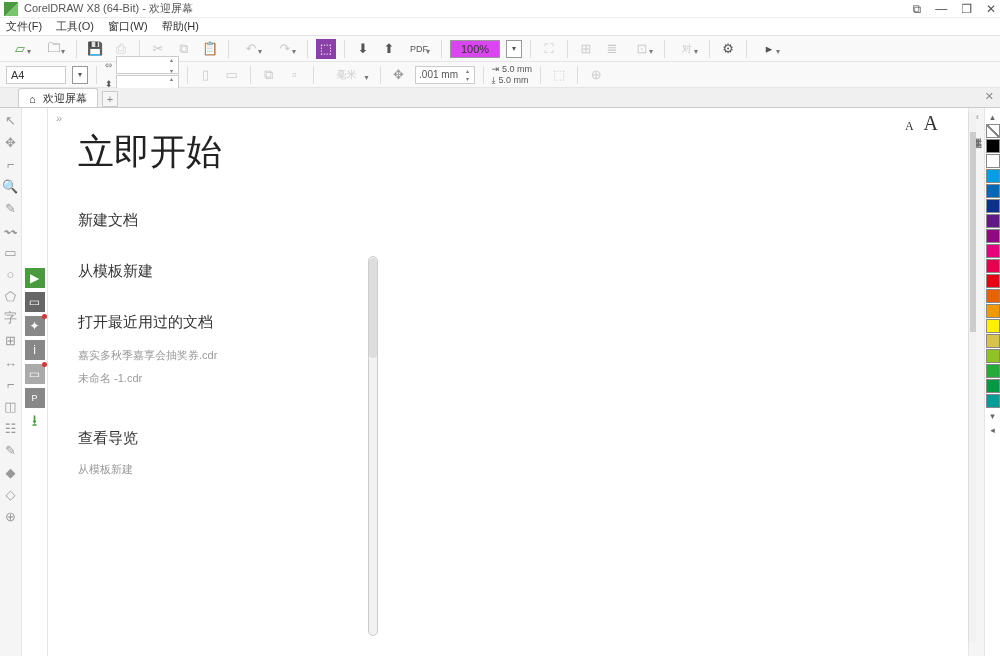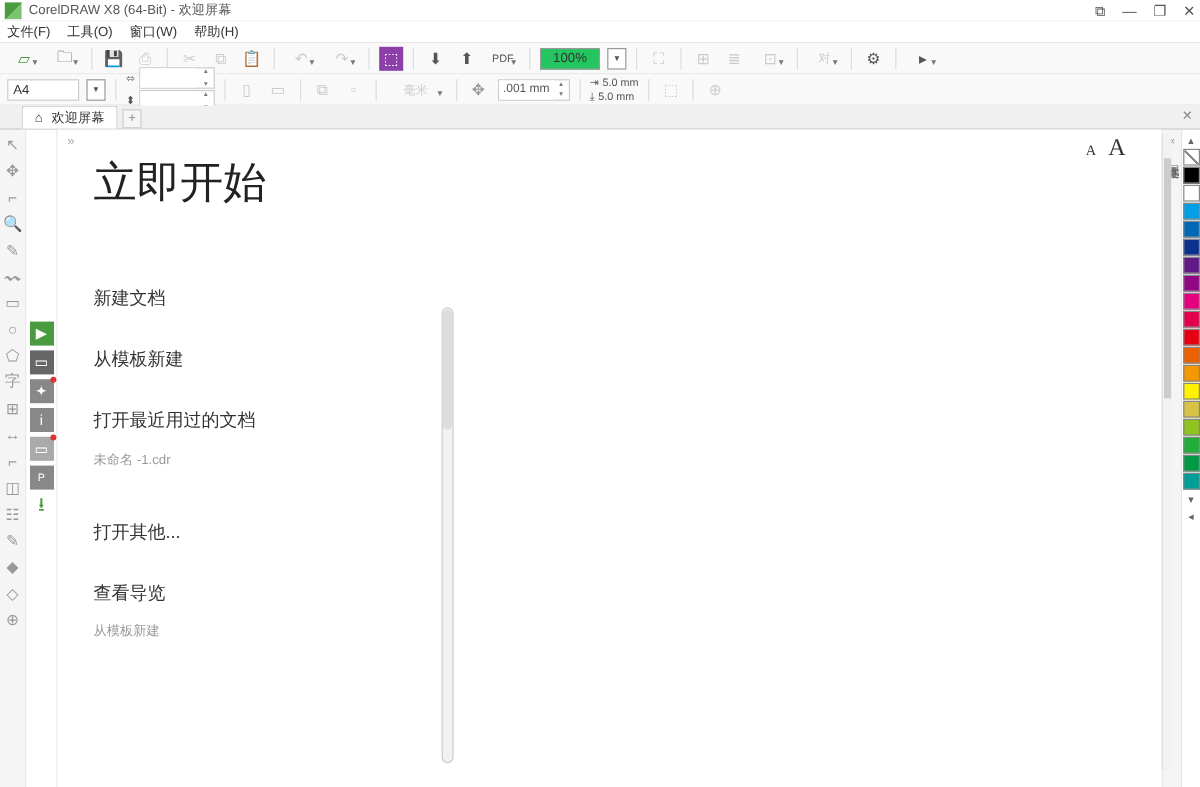--- a/index.html
+++ b/index.html
@@ -7,21 +7,21 @@
 .titlebar{height:18px;background:#fff;display:flex;align-items:center;padding:0 4px;border-bottom:1px solid #eee;}
 .app-icon{width:14px;height:14px;background:linear-gradient(135deg,#4a9b3f 50%,#7bc46f 50%);margin-right:6px;}
 .title-txt{font-size:11px;color:#555;}
 .win-ctrls{margin-left:auto;display:flex;gap:14px;color:#555;font-size:12px;}
 .menubar{height:18px;display:flex;align-items:center;padding:0 6px;gap:14px;font-size:11px;color:#333;background:#fff;border-bottom:1px solid #e5e5e5;}
 .toolbar1,.toolbar2{height:26px;display:flex;align-items:center;padding:2px 6px;gap:6px;border-bottom:1px solid #e5e5e5;background:#f9f9f9;}
 .tbtn{width:20px;height:20px;display:flex;align-items:center;justify-content:center;color:#555;font-size:13px;border:1px solid transparent;cursor:pointer;}
 .tbtn.dd{width:28px;position:relative;}
 .tbtn.dd::after{content:"▾";font-size:8px;position:absolute;right:2px;bottom:2px;color:#777;}
 .sep{width:1px;height:18px;background:#ddd;margin:0 2px;}
-.zoom-box{width:50px;height:18px;border:1px solid #999;background:#22c55e;font-size:11px;display:flex;align-items:center;justify-content:center;}
+.zoom-box{width:50px;height:18px;border:1px solid #999;background:#d946ef;font-size:11px;display:flex;align-items:center;justify-content:center;}
 .drop-sm{width:16px;height:18px;border:1px solid #999;background:#fff;display:flex;align-items:center;justify-content:center;font-size:8px;color:#555;}
 .paper-sel{width:60px;height:18px;border:1px solid #ccc;background:#fff;font-size:11px;padding:0 4px;display:flex;align-items:center;}
 .nudge{width:46px;height:16px;border:none;font-size:10px;color:#555;padding:0 2px;text-align:center;}
 .spin-wrap{display:flex;align-items:center;border:1px solid #ccc;background:#fff;height:18px;}
 .spin-btns{display:flex;flex-direction:column;width:12px;}
 .spin-btns span{height:8px;font-size:6px;line-height:8px;text-align:center;color:#777;cursor:pointer;}
 .dim-box{display:flex;flex-direction:column;font-size:9px;color:#555;gap:1px;}
 .dim-box div{display:flex;align-items:center;gap:3px;}
 .tabbar{height:20px;background:#f0f0f0;display:flex;align-items:flex-end;padding-left:18px;border-bottom:1px solid #ccc;position:relative;}
 .tab{height:19px;background:#fff;border:1px solid #ccc;border-bottom:none;padding:2px 10px;display:flex;align-items:center;gap:4px;font-size:11px;border-radius:3px 3px 0 0;}
@@ -35,21 +35,21 @@
 .dockbtn{width:20px;height:20px;display:flex;align-items:center;justify-content:center;font-size:12px;color:#fff;cursor:pointer;position:relative;}
 .dockbtn.green{background:#4a9b3f;}
 .dockbtn.dkgray{background:#666;}
 .dockbtn.gray{background:#888;}
 .dockbtn.ltgray{background:#aaa;}
 .dockbtn.redot::after{content:"";width:5px;height:5px;background:#d33;border-radius:50%;position:absolute;top:-2px;right:-2px;}
 .dockbtn.dl{background:none;color:#4a9b3f;font-size:16px;}
 .canvas{flex:1;background:#fff;position:relative;overflow:hidden;}
 .ruler-hint{position:absolute;top:4px;left:8px;color:#aaa;font-size:11px;}
 .welcome{padding:20px 30px 0 30px;}
-.big-title{font-family:"SimSun",serif;font-size:36px;color:#222;margin-bottom:62px;}
+.big-title{font-family:"SimSun",serif;font-size:36px;color:#222;margin-bottom:34px;}
 .wlist{width:260px;}
 .witem{font-size:15px;color:#333;margin-bottom:32px;cursor:pointer;}
 .witem-sub{font-size:11px;color:#999;margin-bottom:8px;cursor:pointer;}
 .wscroll{position:absolute;left:320px;top:148px;width:10px;height:380px;border:1px solid #ccc;border-radius:5px;background:#f2f2f2;}
 .wscroll-thumb{width:8px;height:100px;background:#ddd;border-radius:4px;margin:1px auto;}
 .aa-btns{position:absolute;top:4px;right:30px;display:flex;gap:10px;align-items:baseline;}
 .aa-sm{font-size:12px;font-family:serif;cursor:pointer;}
 .aa-lg{font-size:20px;font-family:serif;cursor:pointer;}
 .rsb{position:absolute;right:24px;top:112px;width:8px;height:530px;background:#f2f2f2;border-left:1px solid #ddd;}
 .rsb-thumb{width:6px;height:200px;background:#ccc;margin:20px auto;}
@@ -227,22 +227,22 @@
     <div class="aa-btns">
       <span class="aa-sm">A</span>
       <span class="aa-lg">A</span>
     </div>
     <div class="welcome">
       <div class="big-title">立即开始</div>
       <div class="wlist">
         <div class="witem">新建文档</div>
         <div class="witem">从模板新建</div>
         <div class="witem" style="margin-bottom:16px">打开最近用过的文档</div>
+        <div class="witem-sub">嘉实多秋季嘉享会抽奖券.cdr</div>
         <div class="witem-sub" style="margin-bottom:43px">未命名 -1.cdr</div>
-        <div class="witem">打开其他...</div>
         <div class="witem" style="margin-bottom:14px">查看导览</div>
         <div class="witem-sub">从模板新建</div>
       </div>
     </div>
     <div class="wscroll">
         <div class="wscroll-thumb"></div>
       </div>
   </div>
 
   <div class="rsb">

